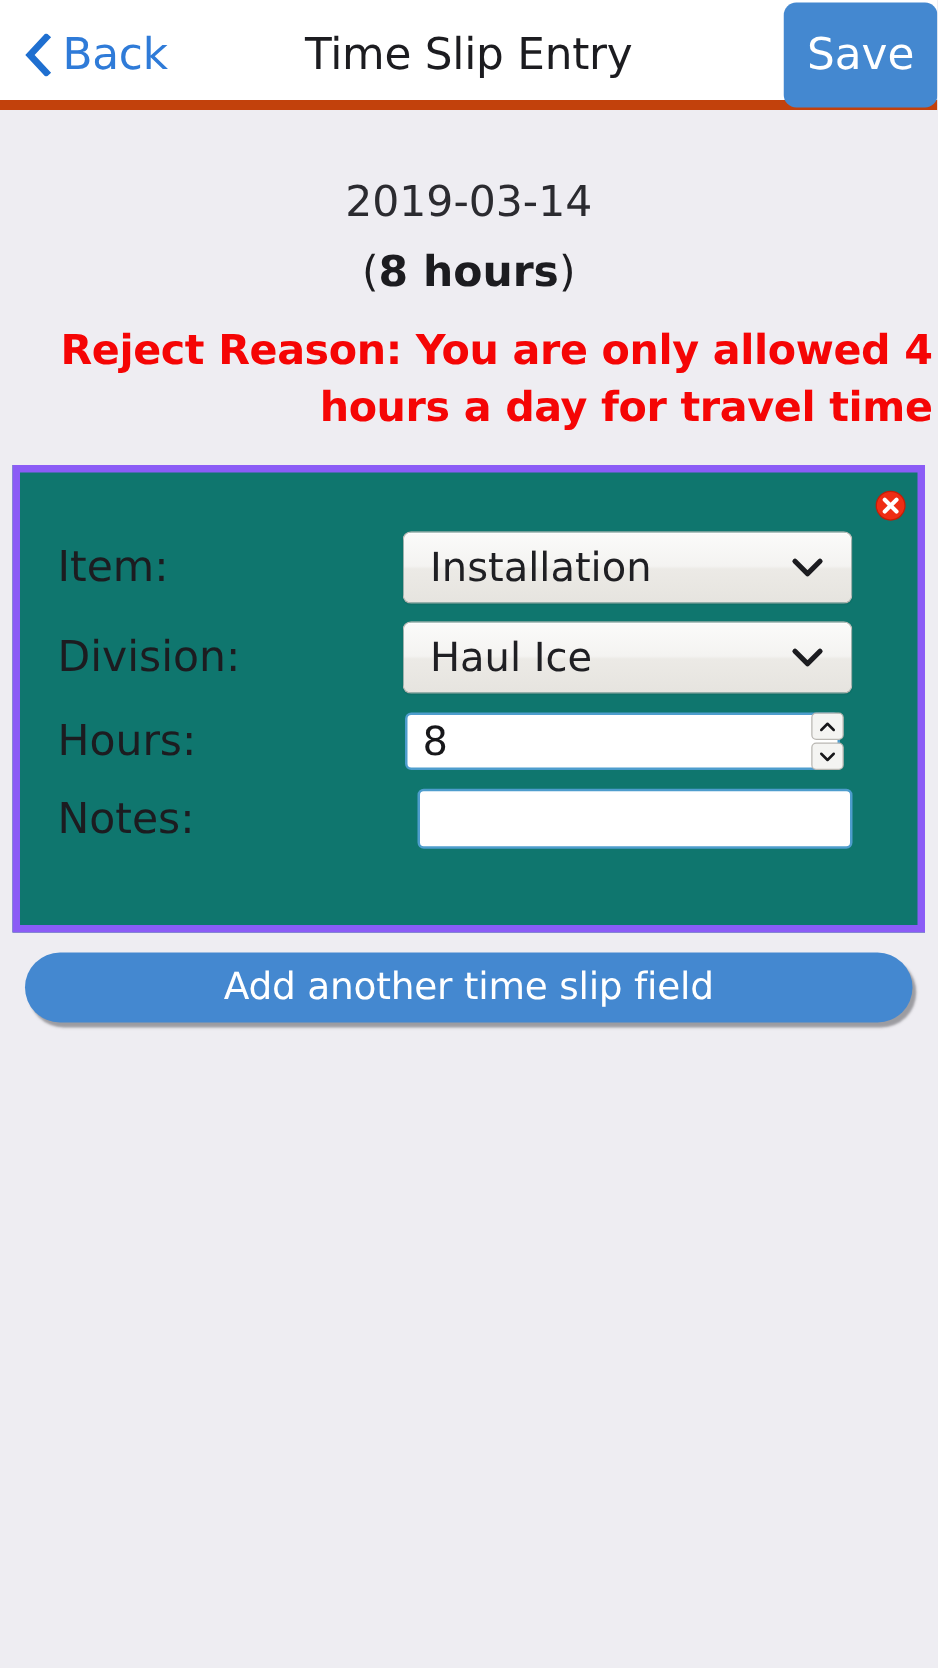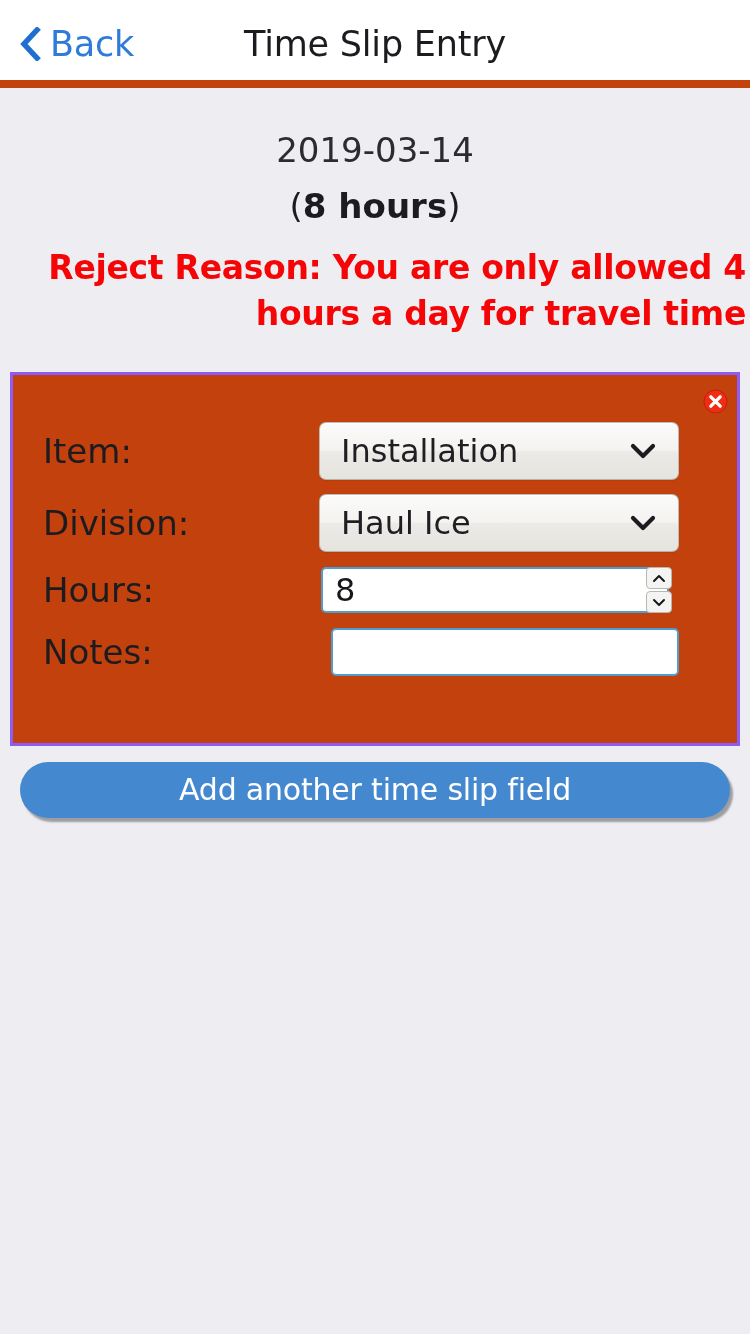--- a/index.html
+++ b/index.html
@@ -79,21 +79,21 @@
     font-family: inherit;
     line-height: 84px;
     text-align: center;
     padding: 0;
     cursor: pointer;
   }
 
   
   .summary {
     position: absolute;
-    top: 88px; left: 0;
+    top: 100px; left: 0;
     width: 750px;
     text-align: center;
   }
   .date-line {
     margin-top: 41px;
     font-size: 34px;
     color: #2b2b30;
     line-height: 42px;
   }
   .hours-line {
@@ -114,22 +114,22 @@
     text-align: right;
   }
 
   
   .entry-card {
     position: absolute;
     left: 10px;
     top: 372px;
     width: 730px;
     height: 374px;
-    border: 3px solid #8b5cf6;
-    background: #c2410c;
+    border: 6px solid #8b5cf6;
+    background: #0f766e;
   }
   .remove-icon {
     position: absolute;
     right: 9px;
     top: 14px;
     width: 25px;
     height: 25px;
     cursor: pointer;
   }
   .remove-icon svg { display: block; }
@@ -263,20 +263,21 @@
       <span class="back-chevron">
         <svg width="22" height="34" viewBox="0 0 22 34">
           <polyline points="17,3 4,17 17,31" fill="none" stroke="#1f6fd0" stroke-width="5.5" stroke-linecap="square" stroke-linejoin="miter"></polyline>
         </svg>
       </span>
       <span class="back-label">Back</span>
     </div>
 
     <div class="nav-title">Time Slip Entry</div>
 
+    <button class="save-btn">Save</button>
   </div>
 
   <div class="summary">
     <div class="date-line">2019-03-14</div>
     <div class="hours-line"><span>(</span><b>8 hours</b><span>)</span></div>
     <div class="reject">Reject Reason: You are only allowed 4 hours a day for travel time</div>
   </div>
 
   <div class="entry-card">
 

